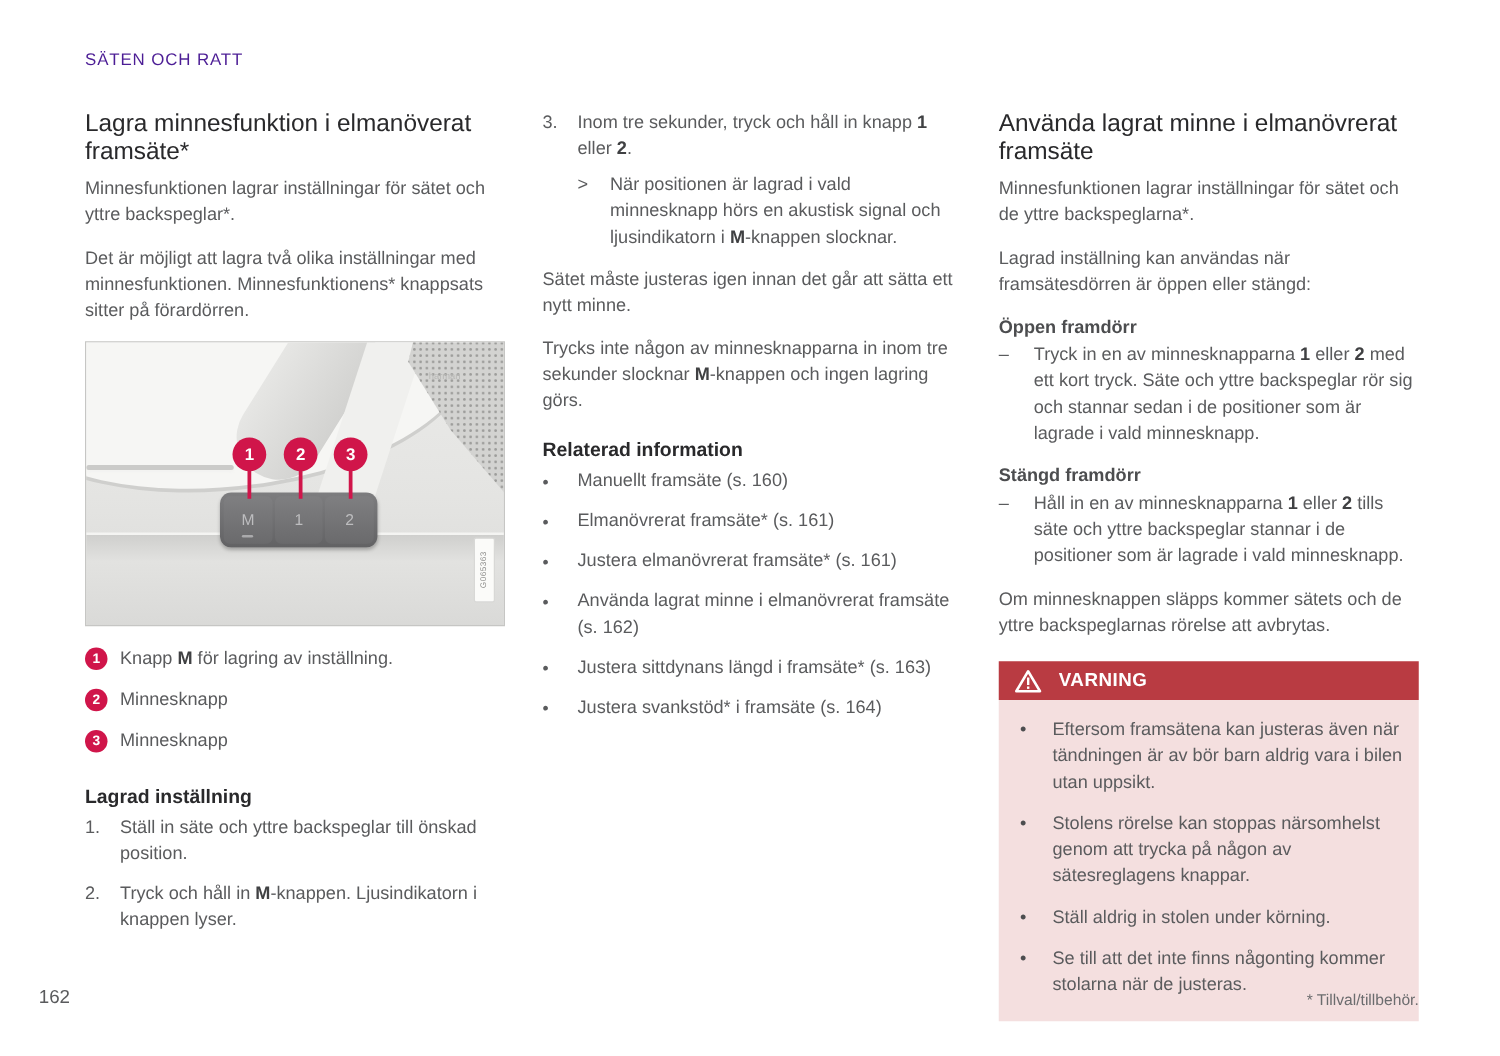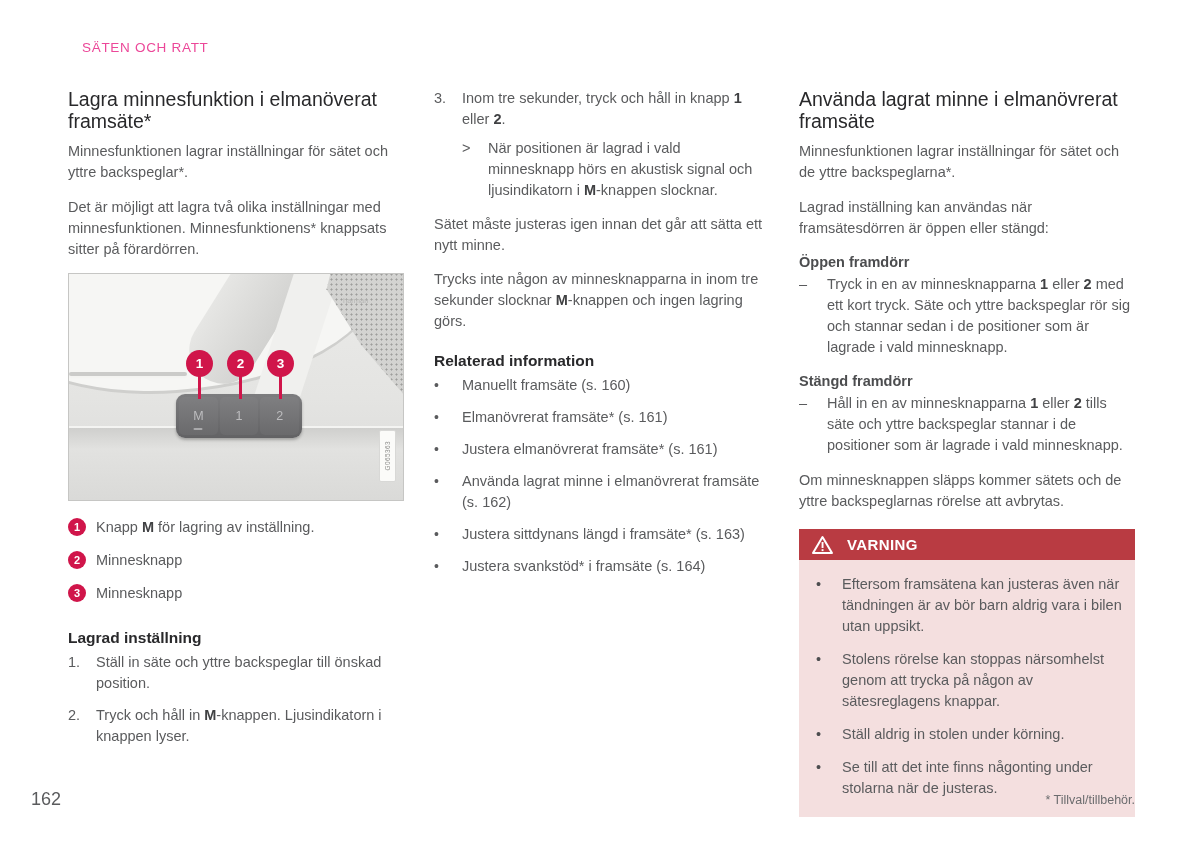--- a/index.html
+++ b/index.html
@@ -1,18 +1,18 @@
 <!DOCTYPE html>
 <html lang="sv"><head>
 <meta charset="utf-8">
 <style>
   html,body{margin:0;padding:0;background:#fff;}
   .page{position:relative;width:1200px;height:845px;background:#ffffff;overflow:hidden;
         font-family:"Liberation Sans",sans-serif;color:#5a5b5d;-webkit-font-smoothing:antialiased;}
-  .running-head{position:absolute;top:40px;left:82px;font-size:13.5px;letter-spacing:.7px;color:#ec4899;}
+  .running-head{position:absolute;top:40px;left:68px;font-size:13.5px;letter-spacing:.7px;color:#4c1d95;}
   .cols{position:absolute;top:88px;left:68px;display:flex;}
   .col{width:336px;font-size:14.5px;line-height:21px;hyphens:auto;}
   .col-left{margin-right:30px;}
   .col-mid{margin-right:29px;}
   .title{font-size:19.5px;line-height:22px;font-weight:normal;color:#29292b;margin:0 0 9px;}
   .lead{margin:0 0 14px;}
   p{margin:0 0 13px;}
   .subhead{font-size:15.5px;line-height:20px;font-weight:bold;color:#29292b;margin:19px 0 3px;}
   .minihead{font-size:14.5px;line-height:20px;font-weight:bold;color:#4c4d4f;margin:13px 0 2px;}
   .bb{font-weight:bold;color:#404143;}
@@ -62,21 +62,21 @@
 
   
   .warn{margin-top:17px;}
   .warn-head{height:31px;display:flex;align-items:center;padding:0 12px;}
   .warn-icon{flex:none;margin-right:13px;display:flex;}
   .warn-title{color:#fff;font-weight:bold;font-size:15px;letter-spacing:.4px;}
   .warn-body{padding:14px 10px 6px 0;}
   .wl{display:flex;align-items:flex-start;padding-left:17px;margin-bottom:12px;}
   .wl-m{flex:none;width:26px;color:#4c4d4f;}
 
-  .page-num{position:absolute;left:31px;top:789px;font-size:18px;color:#5a5b5d;}
+  .page-num{position:absolute;left:31px;top:789px;font-size:15px;color:#5a5b5d;}
   .footnote{position:absolute;right:65px;top:793px;font-size:12.5px;color:#6b6c6e;}
 </style>
 </head>
 <body>
 
 <div class="page">
 
   <div class="running-head">SÄTEN OCH RATT</div>
 
   <div class="cols">
@@ -219,21 +219,21 @@
           <div class="wl">
             <span class="wl-m">•</span>
             <span class="li-t">Stolens rörelse kan stoppas närsomhelst genom att trycka på någon av sätesreglagens knappar.</span>
           </div>
           <div class="wl">
             <span class="wl-m">•</span>
             <span class="li-t">Ställ aldrig in stolen under körning.</span>
           </div>
           <div class="wl">
             <span class="wl-m">•</span>
-            <span class="li-t">Se till att det inte finns någonting under stolarna när de justeras.</span>
+            <span class="li-t">Se till att det inte finns någonting kommer stolarna när de justeras.</span>
           </div>
         </div>
       </div>
     </div>
   </div>
 
   <div class="page-num">162</div>
   <div class="footnote">* Tillval/tillbehör.</div>
 </div>
 

